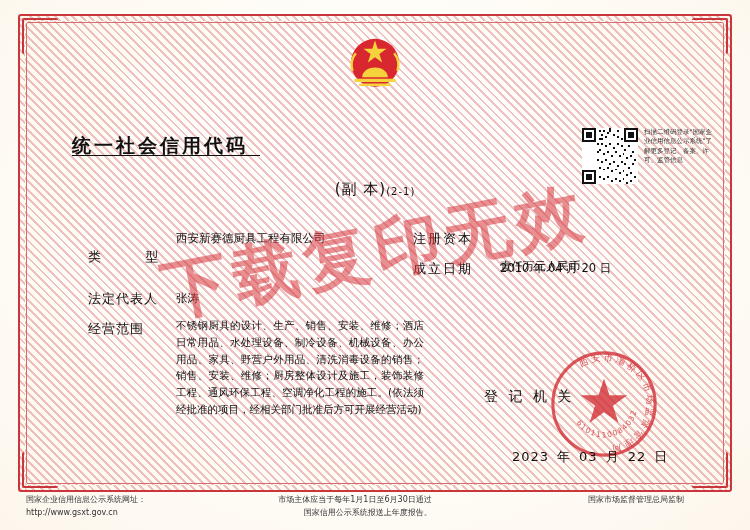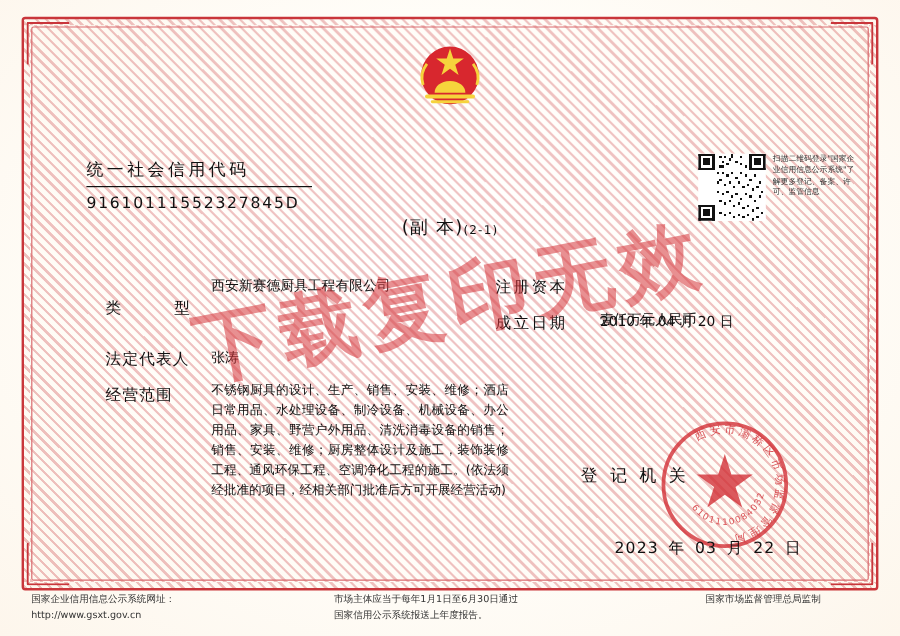--- a/index.html
+++ b/index.html
@@ -56,21 +56,21 @@
   }
   .subtitle{
     position:absolute;left:50%;top:180px;transform:translateX(-50%);
     font-size:15px;color:#111;white-space:nowrap;letter-spacing:1px;
   }
   .subtitle .sn{font-size:10px;vertical-align:-1px;}
 
   
   .code-label{
     position:absolute;left:72px;top:133px;
-    font-size:14px;letter-spacing:3px;color:#111;white-space:nowrap;
+    font-size:19px;letter-spacing:3px;color:#111;white-space:nowrap;font-weight:bold;
   }
   .code-rule{
     position:absolute;left:72px;top:155px;width:188px;height:1px;background:#111;
   }
   .code-value{
     position:absolute;left:72px;top:162px;
     font-size:13px;letter-spacing:1.5px;color:#111;white-space:nowrap;
   }
 
   
@@ -128,21 +128,21 @@
     position:absolute;left:50%;top:252px;transform:translate(-50%,-50%) rotate(-11deg);
     font-size:66px;font-weight:bold;letter-spacing:6px;
     color:rgba(214,52,58,.55);
     white-space:nowrap;
     pointer-events:none;
   }
 
   
   .footer{position:absolute;left:0;bottom:4px;width:710px;height:34px;font-size:8px;color:#333;}
   .f-left{position:absolute;left:26px;top:2px;line-height:1.6;}
-  .f-mid{position:absolute;left:50%;transform:translateX(-50%);top:2px;line-height:1.6;text-align:left;}
+  .f-mid{position:absolute;left:50%;transform:translateX(-50%);top:2px;line-height:1.6;text-align:right;}
   .f-right{position:absolute;right:26px;top:2px;line-height:1.6;text-align:right;}
 </style>
 </head>
 <body>
 
 <div class="license">
 
   <div class="border-outer"></div>
   <div class="guilloche"></div>
   <div class="border-inner"></div>
@@ -160,21 +160,20 @@
     <path d="M26 34 q-8 10 -4 22" stroke="#f6d33c" stroke-width="3" fill="none"></path>
     <path d="M74 34 q8 10 4 22" stroke="#f6d33c" stroke-width="3" fill="none"></path>
   </svg>
 
   <div class="subtitle">
     <span>(副 本)</span><span class="sn">(2-1)</span>
   </div>
 
   <div class="code-label">统一社会信用代码</div>
   <div class="code-rule"></div>
-  <div class="code-value">91610111552327845D</div>
 
   <svg class="qr" viewBox="0 0 29 29" shape-rendering="crispEdges">
     <rect width="29" height="29" fill="#fff"></rect>
     <g fill="#111">
       <rect x="0" y="0" width="7" height="1"></rect>
         <rect x="0" y="6" width="7" height="1"></rect>
       <rect x="0" y="0" width="1" height="7"></rect>
         <rect x="6" y="0" width="1" height="7"></rect>
       <rect x="2" y="2" width="3" height="3"></rect>
       <rect x="22" y="0" width="7" height="1"></rect>

